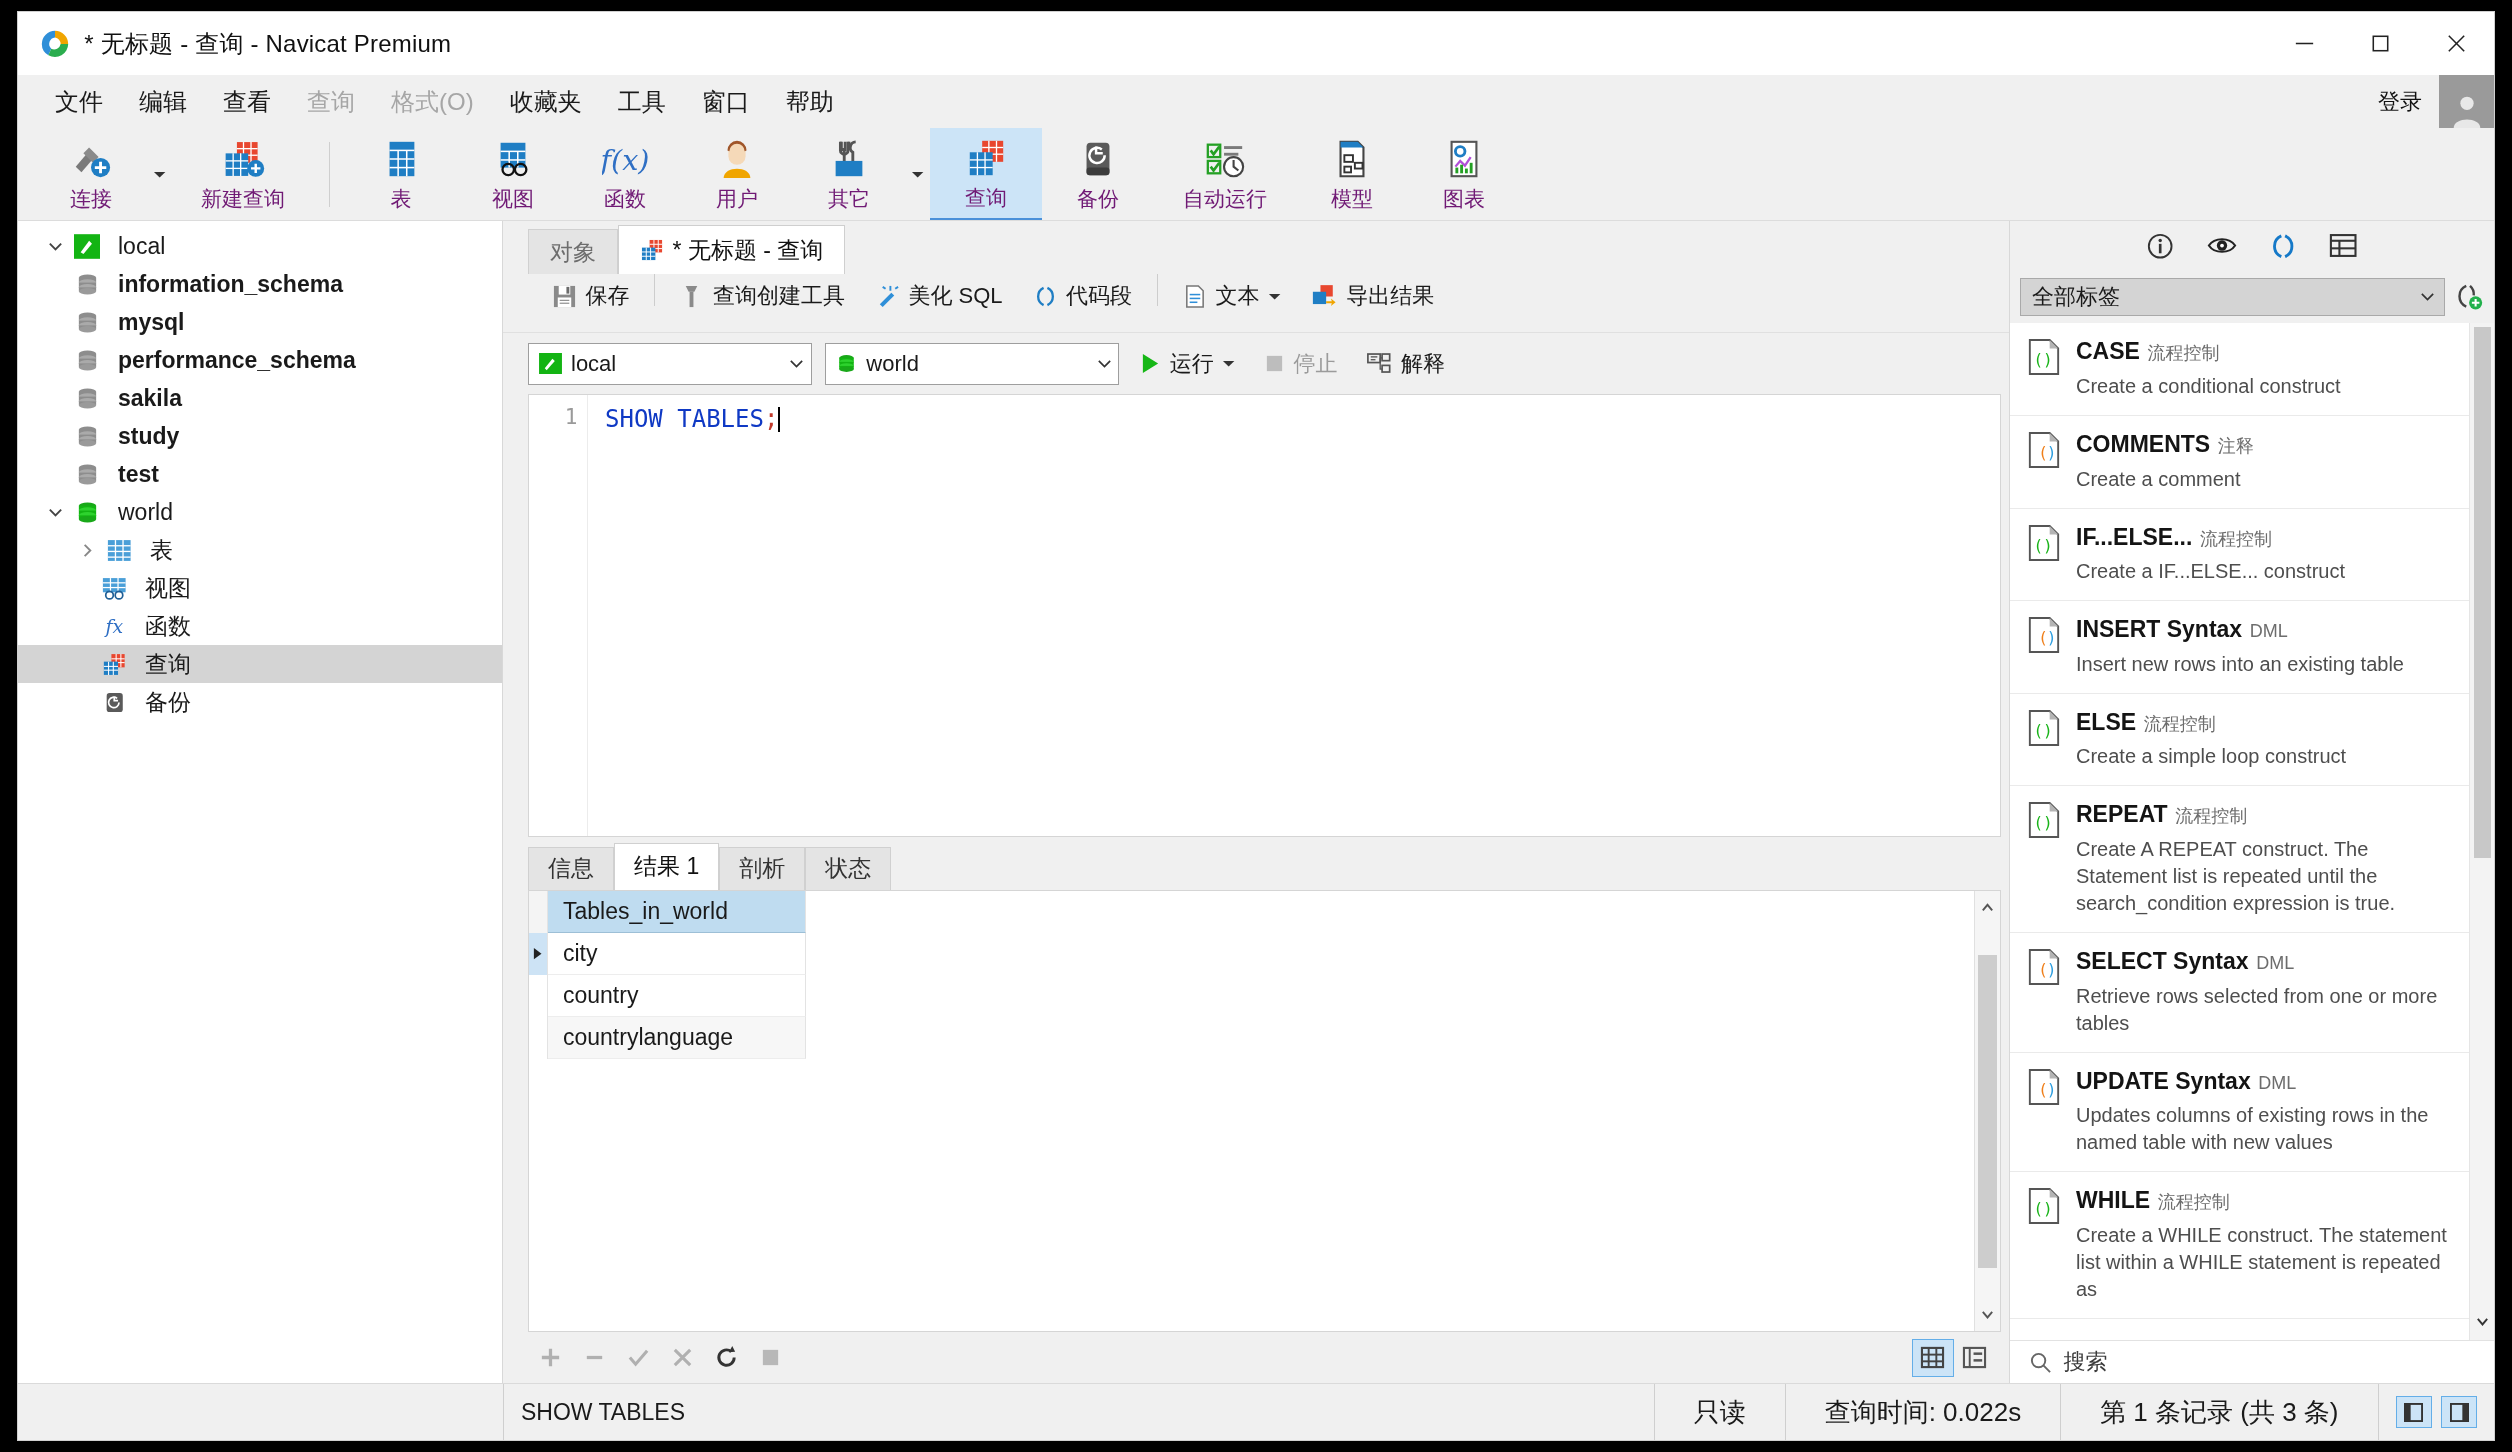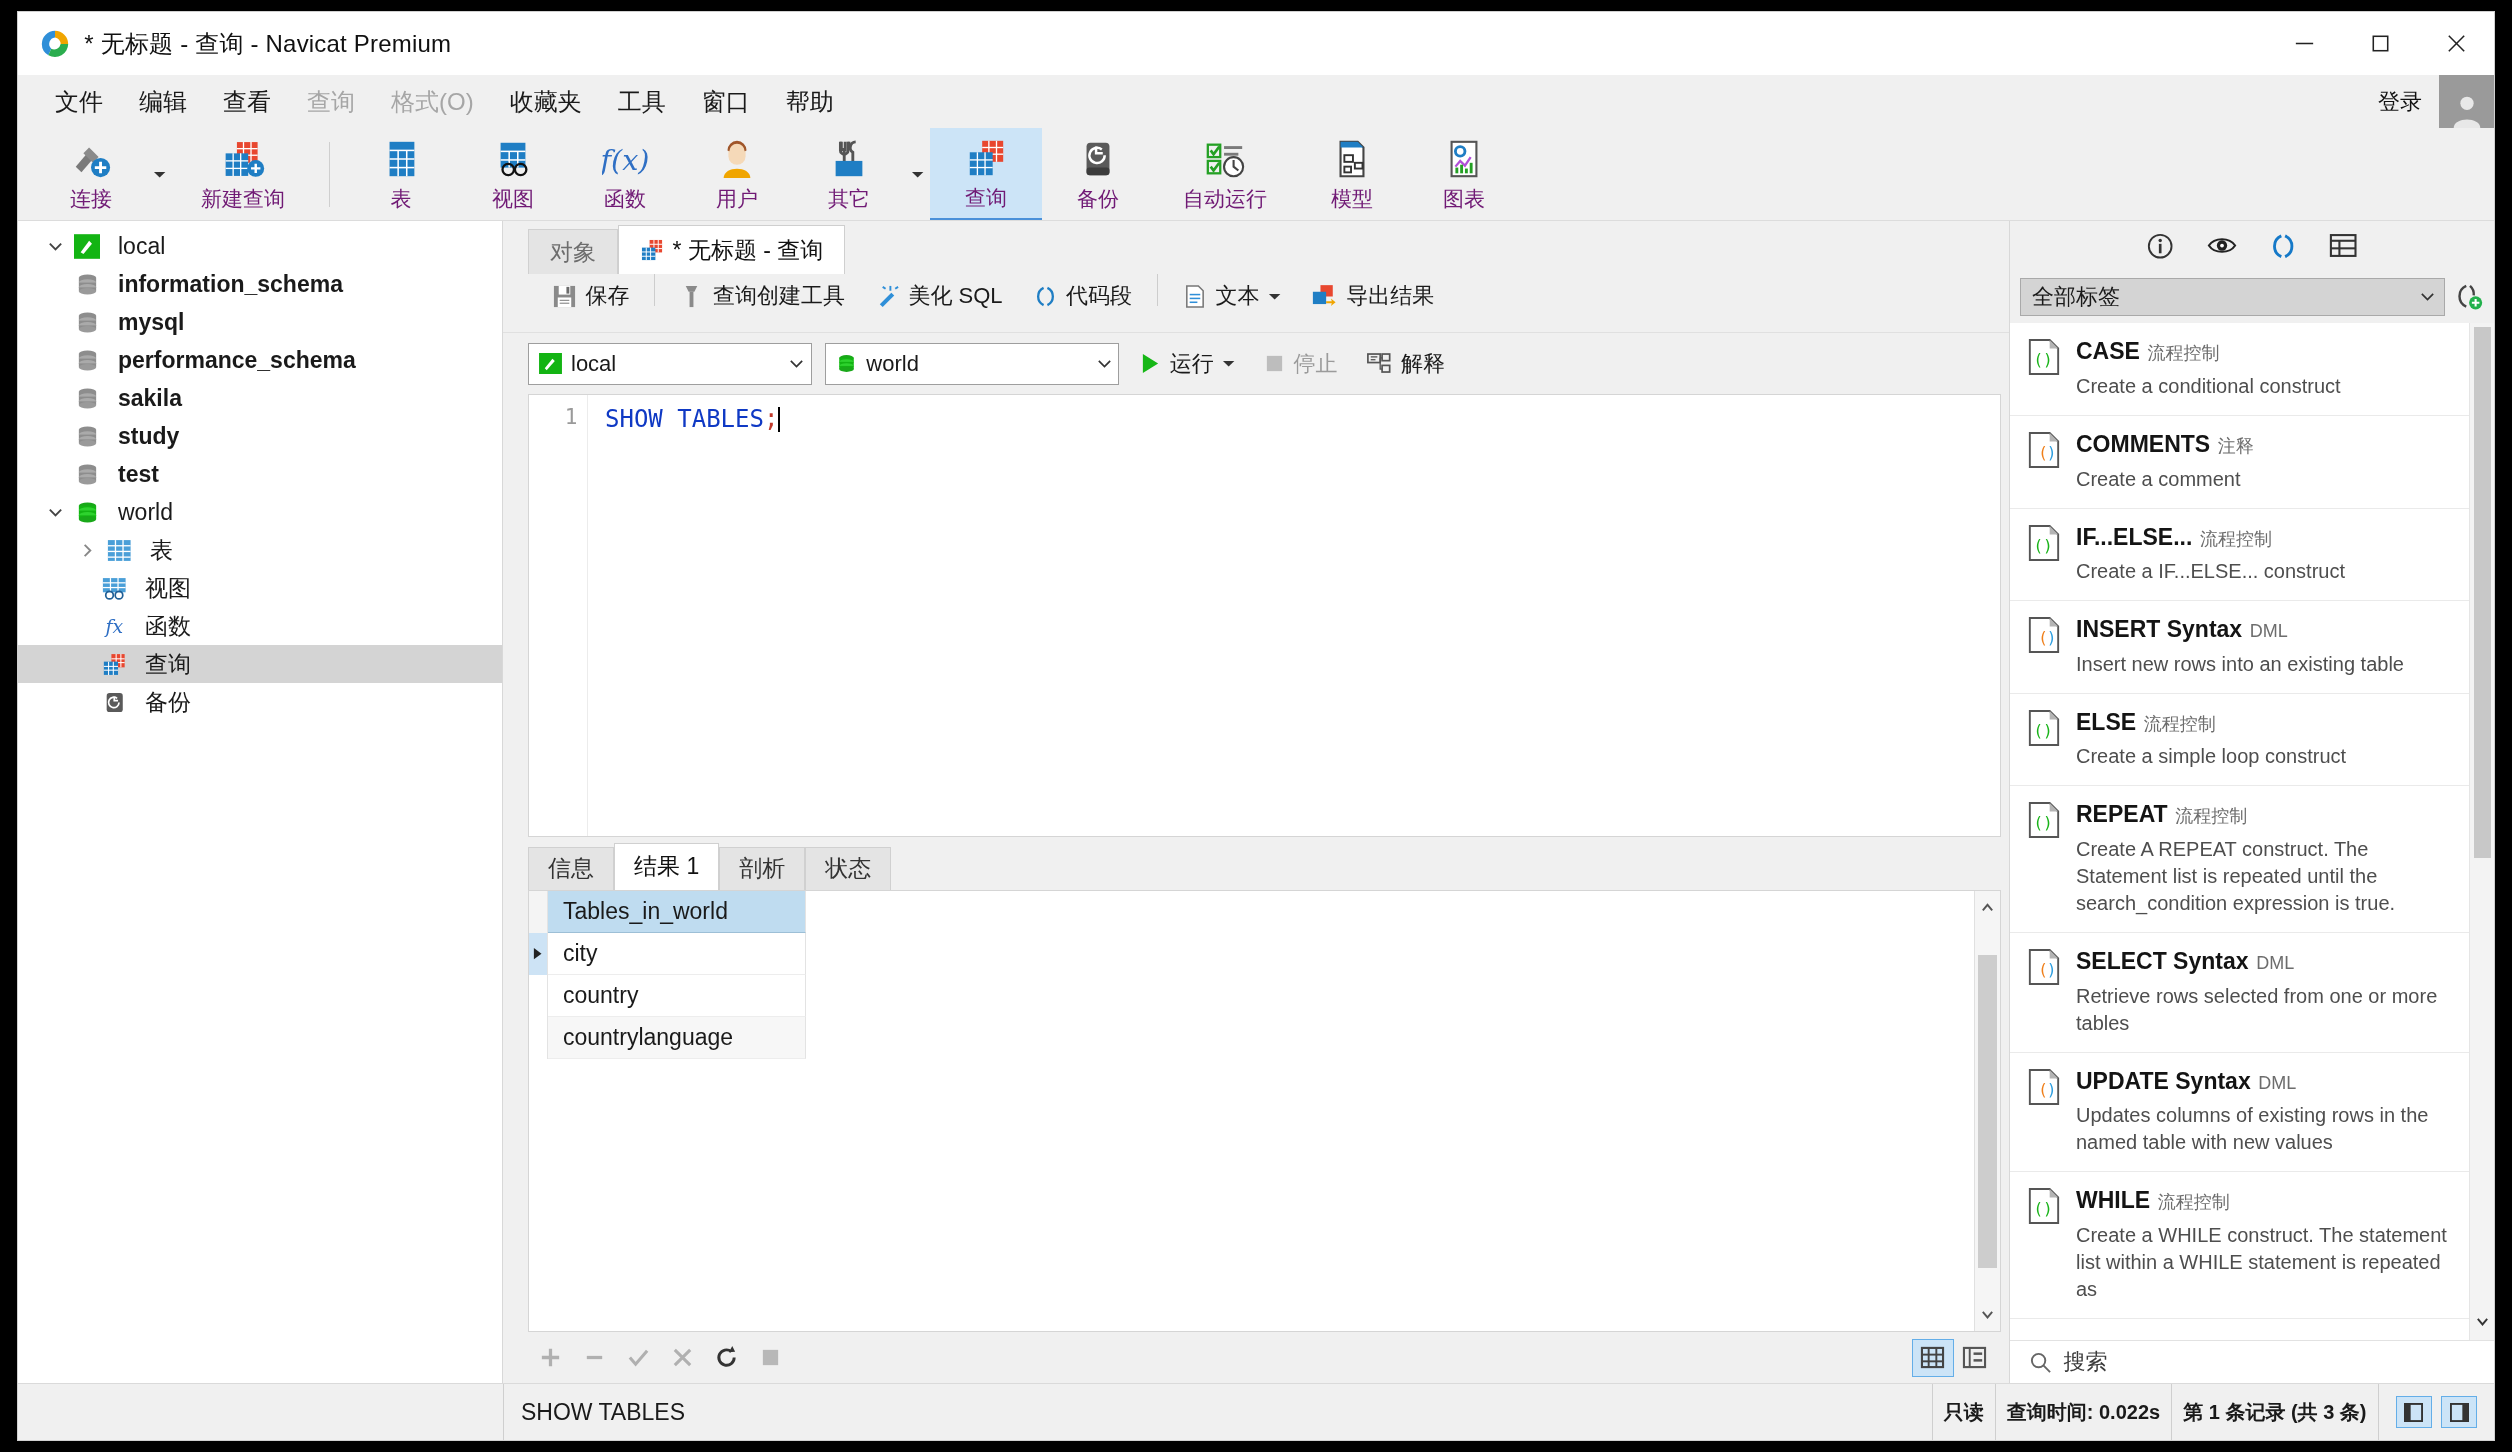--- a/index.html
+++ b/index.html
@@ -123,21 +123,21 @@
                display:flex; flex-direction:column; align-items:center; justify-content:space-between;}
   .rp-thumb { width:17px; background:#c8c8c8; height:531px; margin-top:3.8px;}
   .rp-search { height:43px; border-top:0.9px solid #e2e2e2; display:flex; align-items:center; gap:11.4px; padding-left:19px;
                font-size:22px; color:#333; background:#fff; flex:none;}
 
   
   .statusbar { height:57px; background:#f0f0f0; border-top:0.9px solid #dadada; display:flex; align-items:center; flex:none;}
   .sb-left { flex:none; width:485px; }
   .sb-sql { flex:1; display:flex; align-items:center; padding-left:17px; font-size:23px; border-left:0.9px solid #cfcfcf; height:100%;}
   .sb-cell { display:flex; align-items:center; justify-content:center; height:100%; border-left:0.9px solid #cfcfcf;
-             font-size:20px; padding:0 11px; white-space:nowrap;font-weight:bold;}
+             font-size:26px; padding:0 39px; white-space:nowrap;}
   .sb-icons { display:flex; align-items:center; gap:9.5px; padding:0 17px; height:100%; border-left:0.9px solid #cfcfcf;}
   .pbtn { width:36px; height:32px; border:0.9px solid #64aee8; background:#cce4f7; display:flex; align-items:center; justify-content:center;}
 </style>
 </head>
 <body>
 
 <div id="app">
 
   <div class="titlebar">
     <div class="tb-icon">

